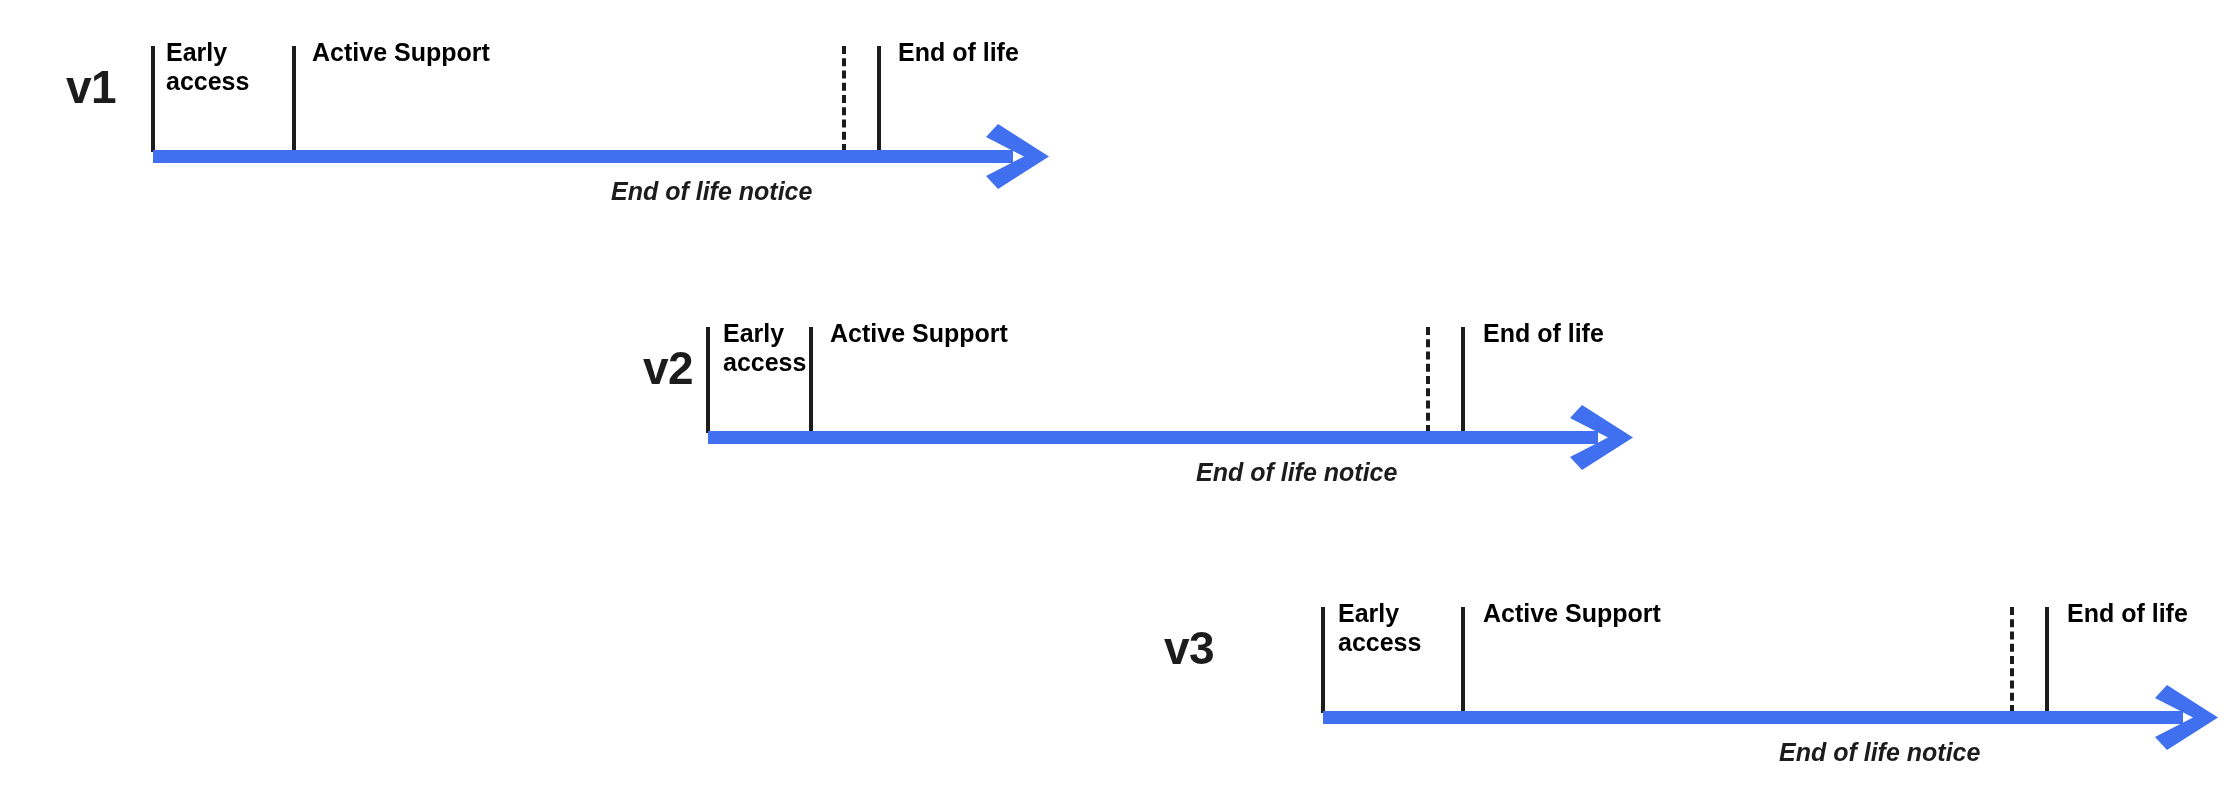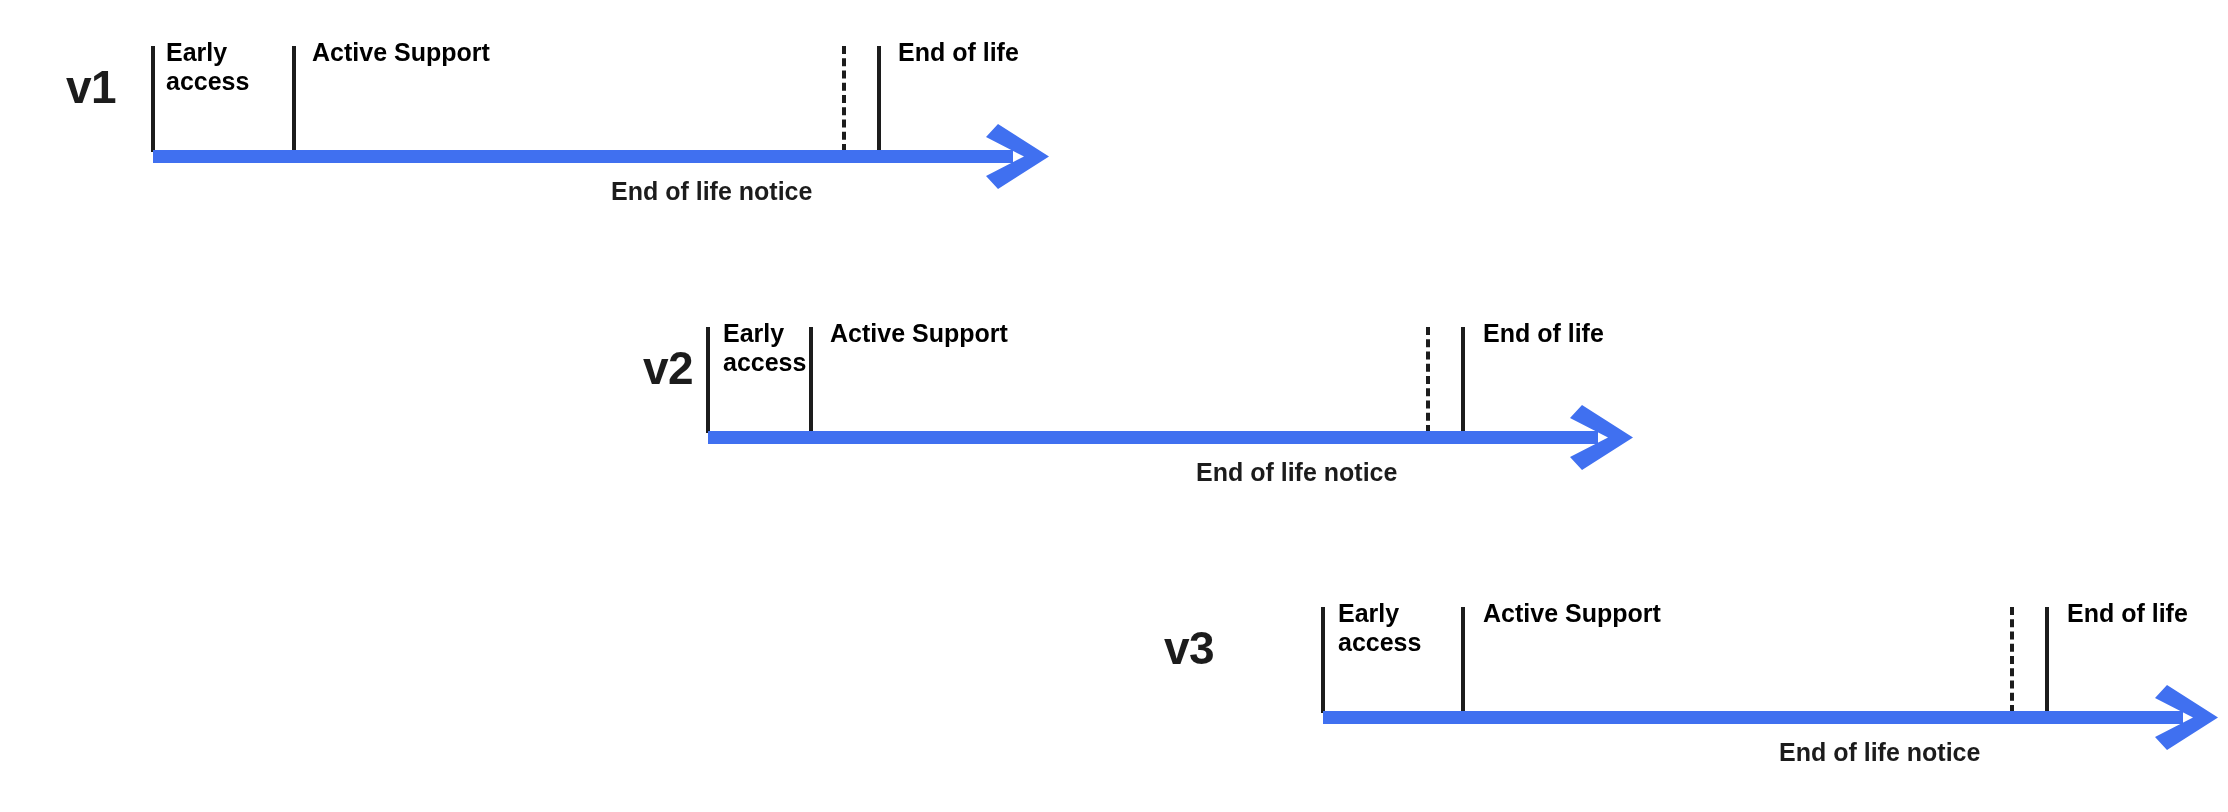--- a/index.html
+++ b/index.html
@@ -80,20 +80,21 @@
   }
 
   
   .notice-label {
     position: absolute;
     font-size: 25px;
     font-weight: 700;
     line-height: 1.1;
     color: #1c1c1c;
     white-space: nowrap;
+    font-style: italic;
   }
 </style>
 </head>
 <body>
 
 <div id="diagram">
 
   <div class="timeline-row">
 
     <div class="version-label" style="left:30px; top:64px;">v1</div>

